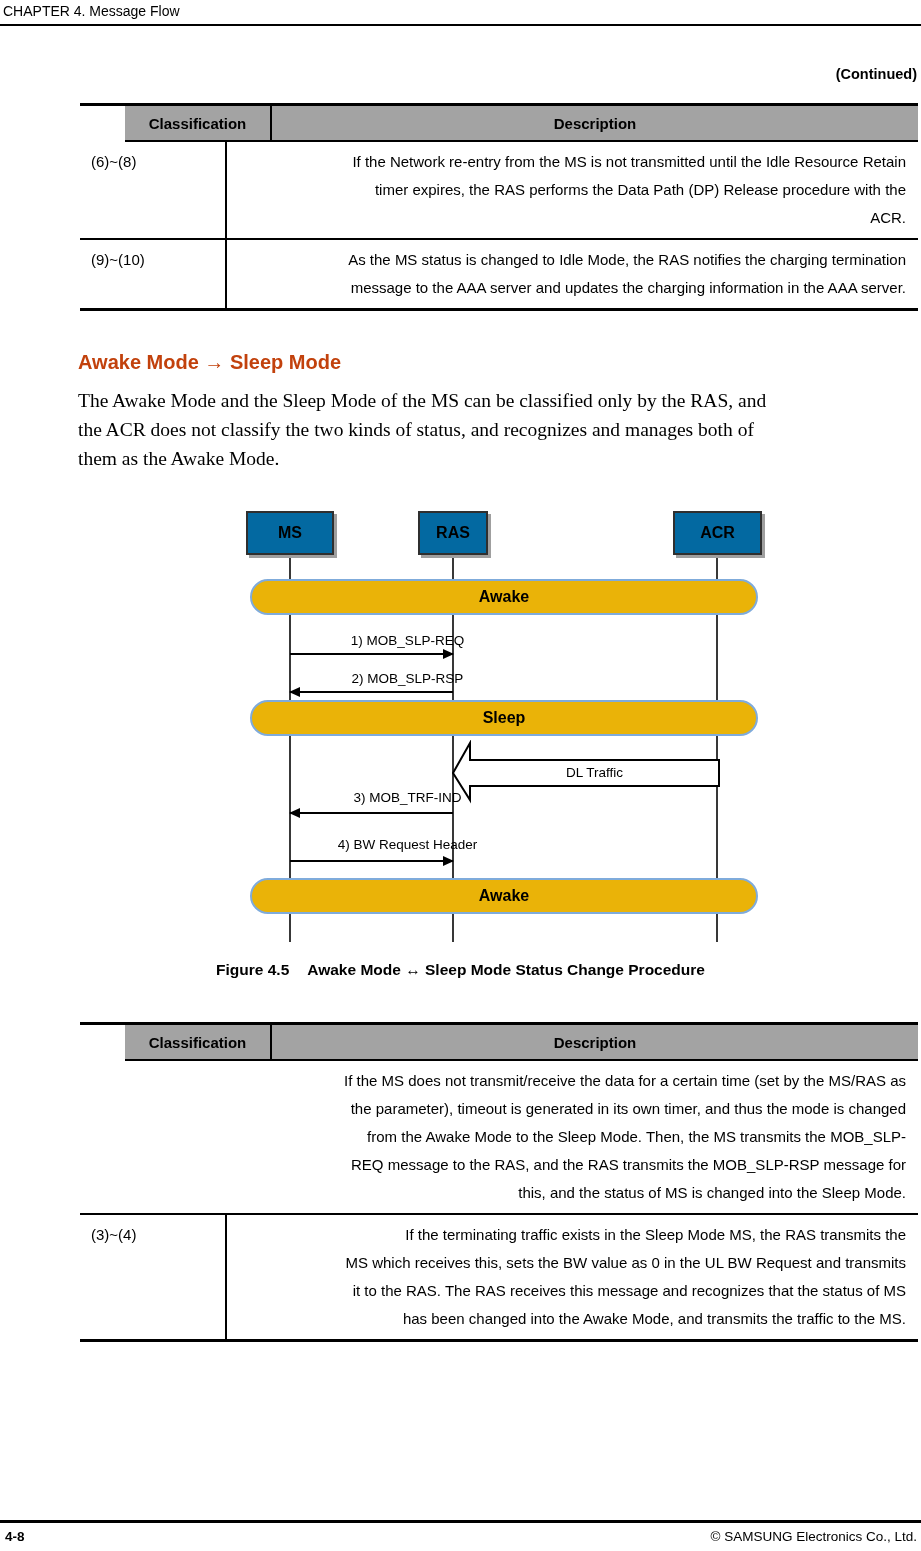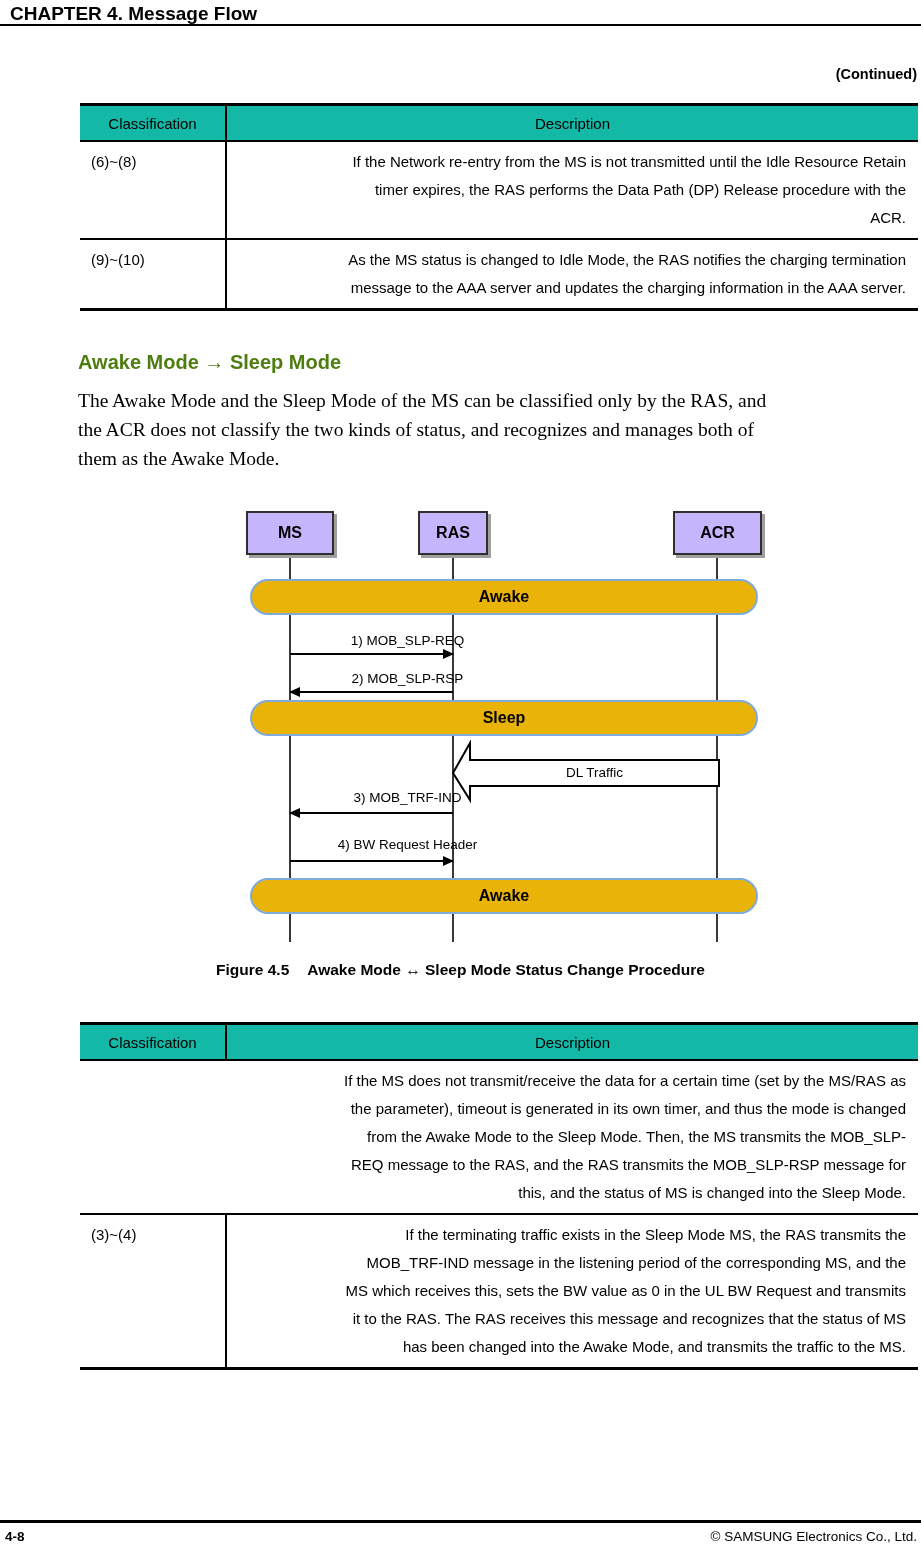--- a/index.html
+++ b/index.html
@@ -3,46 +3,46 @@
 <meta charset="utf-8">
 <style>
   html,body { margin:0; padding:0; background:#fff; }
   .page {
     position:relative; width:921px; height:1551px; background:#ffffff;
     font-family:"Liberation Sans", sans-serif; color:#000; overflow:hidden;
   }
   .abs { position:absolute; }
 
   
-  .chapter-title { left:10px; top:3px; font-size:19px; font-weight:bold; }
+  .chapter-title { left:3px; top:3px; font-size:14px; font-weight:normal; }
   .header-rule { left:0; top:24px; width:921px; height:2px; background:#000; }
   .footer-rule { left:0; top:1520px; width:921px; height:3px; background:#000; }
   .page-number { left:5px; top:1529px; font-size:13.5px; font-weight:bold; }
   .copyright { right:4px; top:1529px; font-size:13.5px; }
 
   .continued { right:4px; top:66px; font-size:14.5px; font-weight:bold;margin-left:14px; }
 
   
   .tbl { left:80px; width:838px; border-top:3px solid #000; border-bottom:3px solid #000; background:#fff; }
-  .tbl-header { display:flex; background:#14b8a6; border-bottom:2px solid #000; font-weight:normal; font-size:15px; }
+  .tbl-header { display:flex; background:#a3a3a3; border-bottom:2px solid #000; font-weight:bold; font-size:15px;margin-left:45px; }
   .tbl-row { display:flex; border-bottom:2px solid #000; font-size:15px; }
   .tbl-row:last-child { border-bottom:none; }
   .col-class { width:147px; flex:0 0 147px; border-right:2px solid #000; box-sizing:border-box; }
   .col-desc { flex:1; }
   .tbl-header .col-class, .tbl-header .col-desc { text-align:center; padding:9px 0 8px; }
   .tbl-row .col-class { padding:6px 0 6px 11px; line-height:28px; }
   .tbl-row .col-desc { padding:6px 12px 6px 12px; line-height:28px;text-align:right; }
 
   
-  .section-heading { left:78px; top:351px; font-size:20px; font-weight:bold; color:#4d7c0f; }
+  .section-heading { left:78px; top:351px; font-size:20px; font-weight:bold; color:#c2410c; }
   .body-par { left:78px; top:386px; width:840px; font-family:"Liberation Serif", serif; font-size:19.5px; line-height:29px; }
 
   
   .actor-box {
-    top:511px; height:44px; background:#c4b5fd; border:2px solid #2f2f2f;
+    top:511px; height:44px; background:#0369a1; border:2px solid #2f2f2f;
     box-shadow:3px 3px 0 #9f9f9f; box-sizing:border-box; text-align:center;
     font-weight:bold; font-size:16px; line-height:40px; z-index:3;
   }
   .lifeline { width:2px; background:#383838; top:555px; height:387px; z-index:1; }
   .state-pill {
     left:250px; width:508px; height:36px; box-sizing:border-box;
     border:2px solid #7FABDB; border-radius:18px; background:#eab308;
     text-align:center; font-weight:bold; font-size:16px; line-height:32px; z-index:2;
   }
   .msg { left:290px; width:163px; z-index:4;padding-left:36px; }
@@ -156,21 +156,20 @@
         <div>the parameter), timeout is generated in its own timer, and thus the mode is changed</div>
         <div>from the Awake Mode to the Sleep Mode. Then, the MS transmits the MOB_SLP-</div>
         <div>REQ message to the RAS, and the RAS transmits the MOB_SLP-RSP message for</div>
         <div>this, and the status of MS is changed into the Sleep Mode.</div>
       </div>
     </div>
     <div class="tbl-row">
       <div class="col-class">(3)~(4)</div>
       <div class="col-desc">
         <div>If the terminating traffic exists in the Sleep Mode MS, the RAS transmits the</div>
-        <div>MOB_TRF-IND message in the listening period of the corresponding MS, and the</div>
         <div>MS which receives this, sets the BW value as 0 in the UL BW Request and transmits</div>
         <div>it to the RAS. The RAS receives this message and recognizes that the status of MS</div>
         <div>has been changed into the Awake Mode, and transmits the traffic to the MS.</div>
       </div>
     </div>
   </div>
 
   <div class="abs footer-rule"></div>
   <div class="abs page-number">4-8</div>
   <div class="abs copyright">© SAMSUNG Electronics Co., Ltd.</div>

